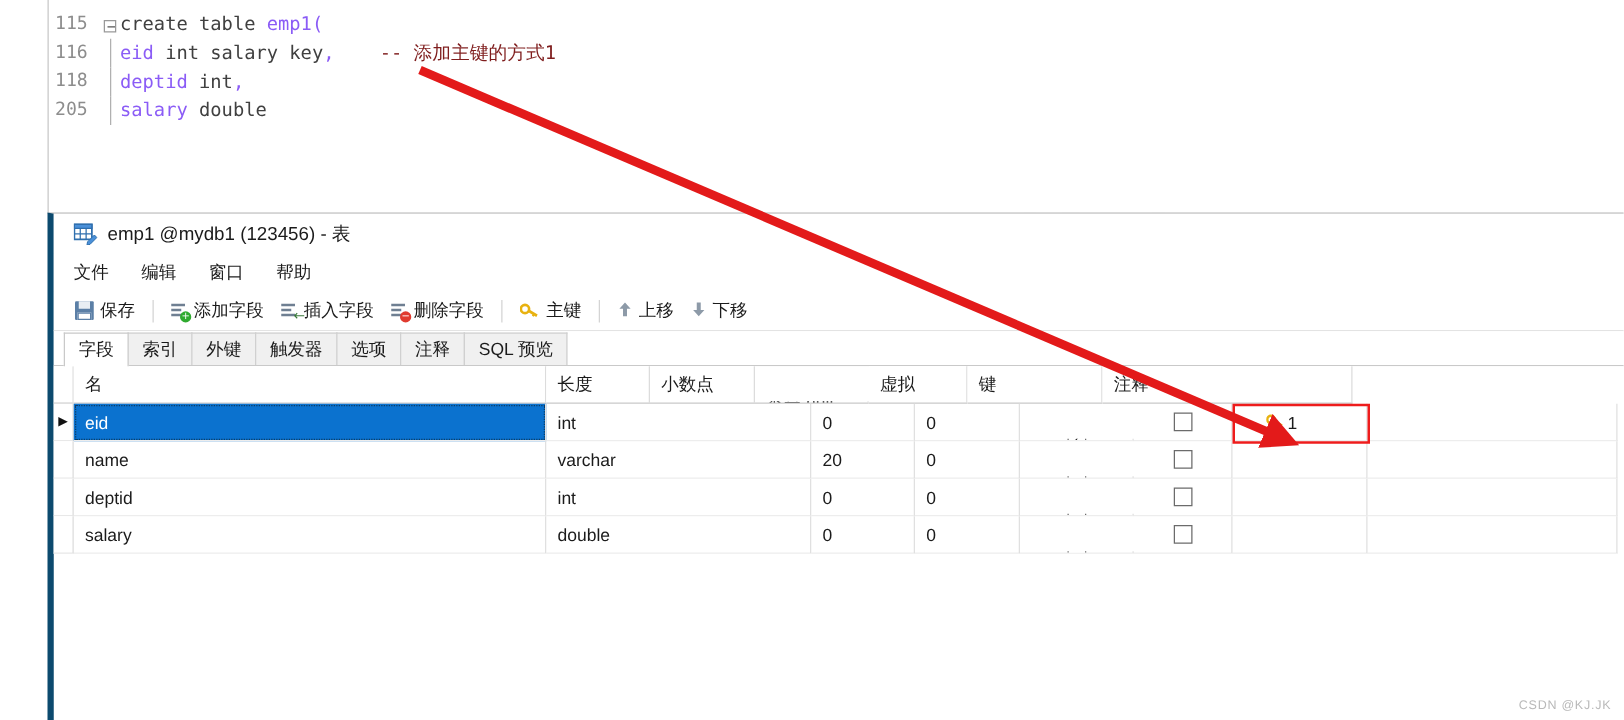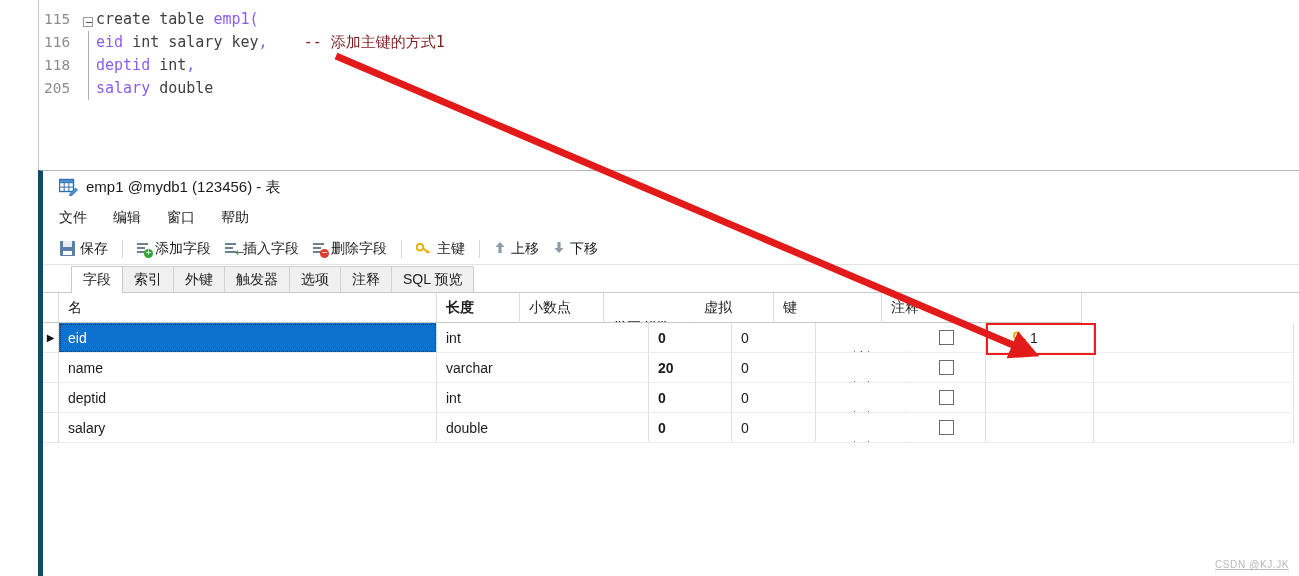--- a/index.html
+++ b/index.html
@@ -28,21 +28,20 @@
   .wm-diag.a { left: 430px; top: 470px; transform: rotate(-42deg); transform-origin: 0 0; }
 
   .wm-corner {
     position: absolute;
     right: 10px; bottom: 6px;
     font-size: 10px;
     color: #b9b9b9;
     letter-spacing: 0.6px;
     z-index: 20;
     font-family: "Liberation Sans", sans-serif;
-    text-decoration: underline;
   }
 
   
   .editor {
     position: absolute;
     left: 38px; top: 0;
     width: 1261px; height: 170px;
     background: #ffffff;
     z-index: 6;
   }
@@ -143,21 +142,21 @@
     padding-left: 8px; background: #ffffff;
     border-bottom: 1px solid #c9c9c9;
   }
   .tab {
     font-size: 14px; color: #1b1b1b; padding: 4px 11px 5px 11px;
     background: #f0f0f0; border: 1px solid #d0d0d0; border-bottom: none;
     margin-right: -1px; height: 26px; line-height: 17px; white-space: nowrap;
   }
   .tab.active {
     background: #ffffff; border-color: #c9c9c9; position: relative; z-index: 2;
-    height: 27px; margin-bottom: -1px; margin-left: 20px;
+    height: 27px; margin-bottom: -1px;
   }
 
   
   .grid { position: relative; background: #ffffff; }
   .grow { display: flex; height: 30px; align-items: stretch; }
   .gutter {
     width: 16px; flex: 0 0 16px; border-right: 1px solid #dcdcdc;
     border-bottom: 1px solid #e8e8e8;
     display: flex; align-items: center; justify-content: center;
     font-size: 10px; color: #111; background: #ffffff;
@@ -169,21 +168,21 @@
     font-size: 14px; color: #1b1b1b; overflow: hidden; white-space: nowrap;
     background: transparent;
   }
   .ghead .gcell {
     border-bottom: 1px solid #c9c9c9; border-right: 1px solid #dcdcdc;
     font-size: 14px; color: #1b1b1b; background: #ffffff;
   }
   .gcell.center { justify-content: center; padding-left: 0; }
   .c-name { width: 378px; flex: 0 0 378px; }
   .c-type { width: 212px; flex: 0 0 212px; }
-  .c-len  { width: 83px;  flex: 0 0 83px; font-weight: bold; }
+  .c-len  { width: 83px;  flex: 0 0 83px; }
   .c-dec  { width: 84px;  flex: 0 0 84px; }
   .c-null { width: 91px;  flex: 0 0 91px; margin-top: 28px; }
   .c-virt { width: 79px;  flex: 0 0 79px; }
   .c-key  { width: 108px; flex: 0 0 108px; }
   .c-cmt  { width: 200px; flex: 0 0 200px; border-right: 1px solid #e0e0e0; }
 
   .grow.selected .c-name {
     background: #0b72cf; color: #ffffff;
     outline: 1px dotted #0a3c66; outline-offset: -2px;
   }

